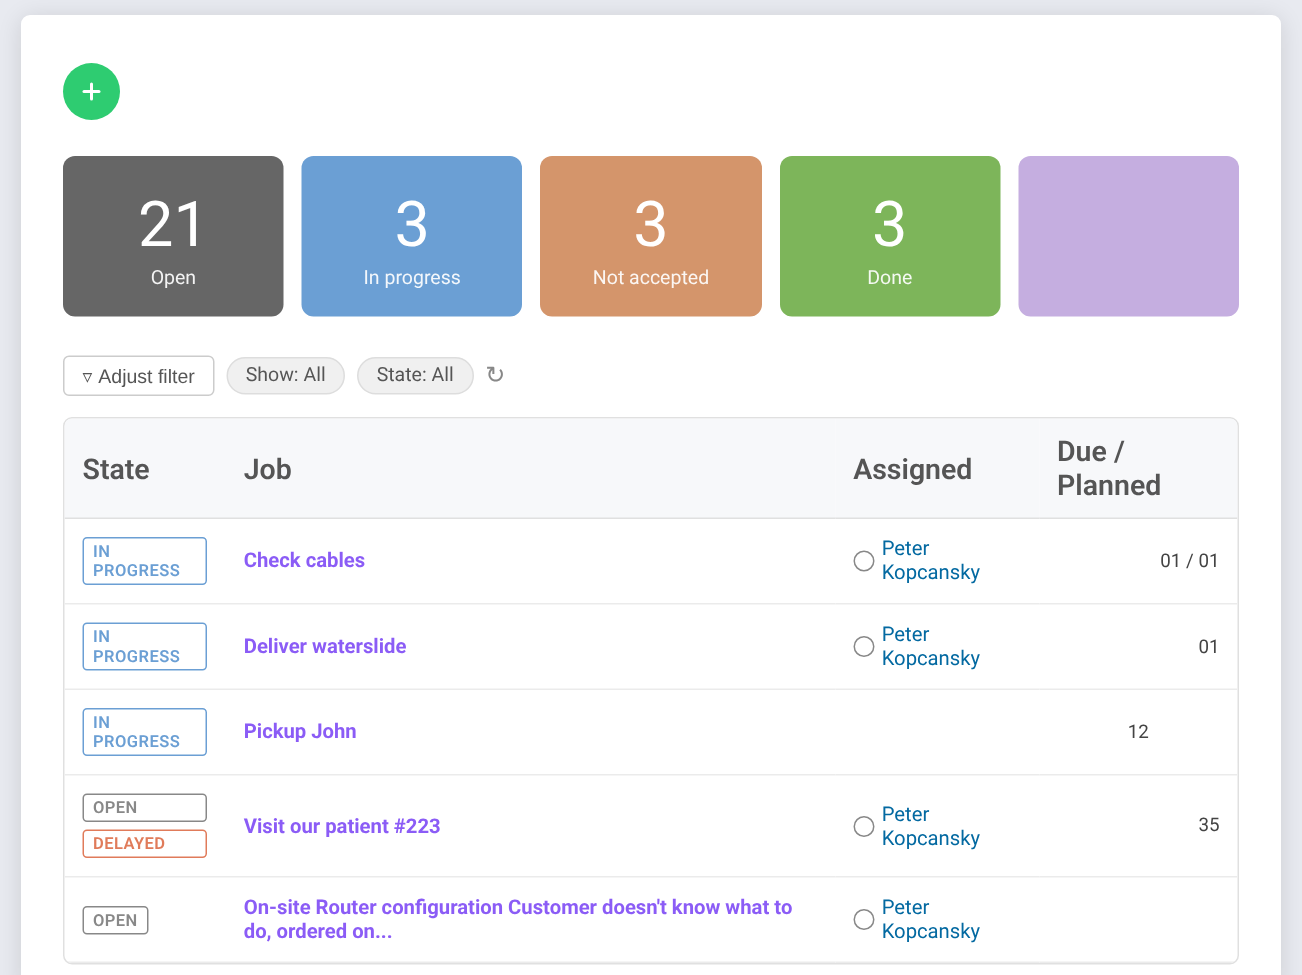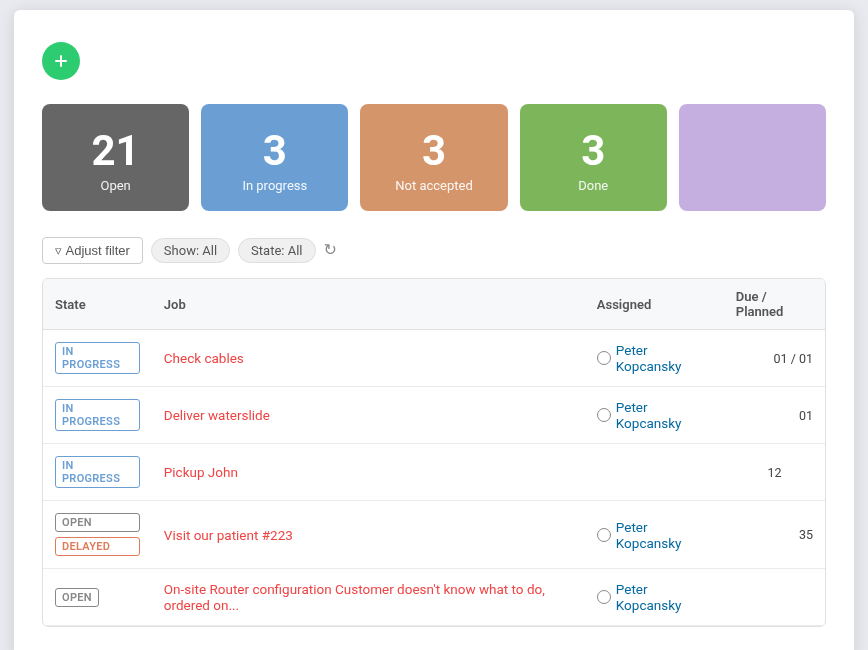--- a/index.html
+++ b/index.html
@@ -54,21 +54,21 @@
       border-radius: 8px;
       padding: 24px 16px 18px 16px;
       display: flex;
       flex-direction: column;
       align-items: center;
       justify-content: center;
       min-width: 0;
     }
     .stat-card .number {
       font-size: 42px;
-      font-weight: 700;
+      font-weight: 400;
       color: #fff;
       line-height: 1.1;
     }
     .stat-card .label {
       font-size: 13px;
       color: #fff;
       margin-top: 4px;
       opacity: 0.92;
     }
     .card-open { background: #666; }
@@ -117,21 +117,21 @@
       border-collapse: collapse;
       font-size: 13.5px;
     }
     .jobs-table thead tr {
       border-bottom: 1px solid #e0e0e0;
       background: #f7f8fa;
     }
     .jobs-table th {
       text-align: left;
       padding: 10px 12px;
-      font-size: 13px;
+      font-size: 19px;
       font-weight: 600;
       color: #555;
     }
     .jobs-table td {
       padding: 12px 12px;
       vertical-align: middle;
       color: #444;
     }
     .jobs-table tbody tr {
       border-bottom: 1px solid #ebebeb;
@@ -158,23 +158,24 @@
       border-color: #e07b5a;
       color: #e07b5a;
       margin-top: 3px;
     }
     .badge-stack {
       display: flex;
       flex-direction: column;
       gap: 2px;
     }
     .job-link {
-      color: #ef4444;
+      color: #8b5cf6;
       text-decoration: none;
       cursor: pointer;
+      font-weight: bold;
     }
     .assigned-cell {
       display: flex;
       align-items: center;
       gap: 5px;
       color: #0369a1;
     }
     .assigned-icon {
       width: 14px;
       height: 14px;

